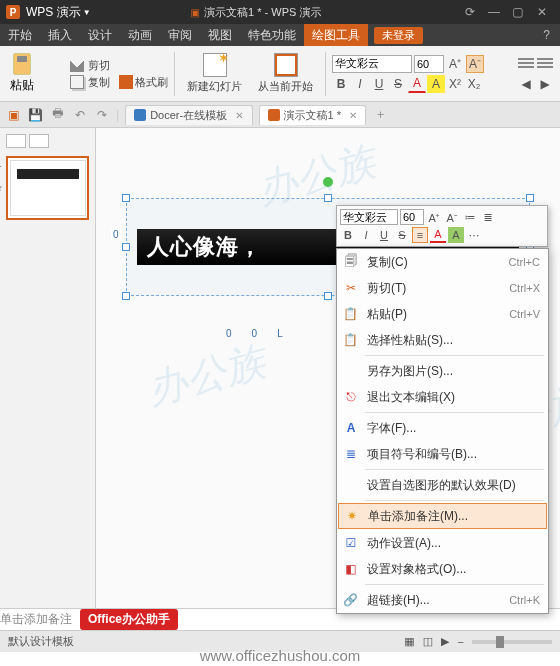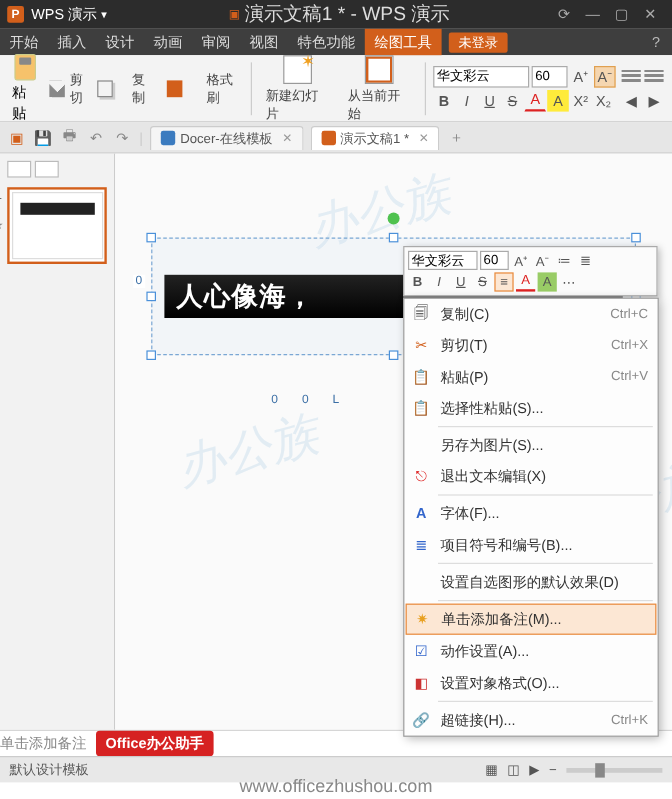--- a/index.html
+++ b/index.html
@@ -4,37 +4,37 @@
 <style>
 * { margin: 0; padding: 0; box-sizing: border-box; font-family: "Microsoft YaHei", Arial, sans-serif; }
 body { width: 560px; height: 666px; background: #fff; overflow: hidden; font-size: 12px; position: relative; }
 
 
 .titlebar { height: 24px; background: #2c2c2c; display: flex; align-items: center; color: #fff; padding: 0 6px; }
 .titlebar .logo { width: 14px; height: 14px; background: #d25f1b; display: inline-flex; align-items: center; justify-content: center; font-size: 10px; font-weight: bold; border-radius: 2px; }
 .titlebar .app-name { margin-left: 6px; font-size: 12px; }
 .titlebar .drop { margin-left: 2px; font-size: 8px; }
 .titlebar .doc-ico { margin-left: 100px; color: #d25f1b; font-size: 10px; }
-.titlebar .doc-title { margin-left: 4px; font-size: 16px; color: #ddd; }
+.titlebar .doc-title { margin-left: 4px; font-size: 11px; color: #ddd; }
 .titlebar .spacer { flex: 1; }
 .titlebar .win-btn { width: 24px; text-align: center; color: #aaa; font-size: 12px; }
 
 
 .menubar { height: 22px; background: #3e3e3e; display: flex; align-items: center; color: #ddd; font-size: 12px; }
 .menubar .mi { padding: 0 8px; line-height: 22px; }
 .menubar .mi.active { background: #d25f1b; color: #fff; }
 .menubar .login { background: #d25f1b; color: #fff; padding: 1px 8px; margin-left: 6px; font-size: 11px; border-radius: 2px; }
 .menubar .help { margin-left: auto; padding: 0 10px; color:#bbb; }
 
 
 .ribbon { height: 56px; background: #f3f3f3; border-bottom: 1px solid #ccc; display: flex; align-items: center; padding: 4px 6px; gap: 4px; }
 .ribbon .paste-btn { display:flex; flex-direction:column; align-items:center; gap:2px; padding:2px 4px;}
 .ribbon .paste-btn .ico { width:18px; height:22px; background:#f6c26b; border:1px solid #cc8; border-radius:2px; position:relative;}
 .ribbon .paste-btn .ico::after{content:"";position:absolute;top:2px;left:3px;width:10px;height:6px;background:#888;border-radius:1px;}
-.ribbon .col { display:flex; flex-direction:row; gap:2px; font-size:11px; color:#444;}
+.ribbon .col { display:flex; flex-direction:column; gap:2px; font-size:11px; color:#444;margin-left:28px;}
 .ribbon .col .row { display:flex; align-items:center; gap:4px;}
 .ribbon .col .row .ic { width:14px;height:14px;display:inline-block;}
 .ic-cut{background:linear-gradient(45deg,#888 40%,transparent 40%),linear-gradient(-45deg,#888 40%,transparent 40%);}
 .ic-copy{border:1px solid #888; box-shadow:2px 2px 0 #ccc;}
 .ic-brush{background:#d25f1b;width:4px;height:12px;margin-left:5px;}
 .divider{width:1px;height:44px;background:#ccc;margin:0 2px;}
 .big-btn{display:flex;flex-direction:column;align-items:center;font-size:11px;color:#444;padding:2px 6px;gap:2px;}
 .big-btn .ic{width:24px;height:24px;}
 .ic-slide1{background:#fff;border:1px solid #999;box-shadow:inset 0 0 0 2px #d25f1b;}
 .ic-slide2{background:#fff;border:1px solid #999;position:relative;}
@@ -147,25 +147,25 @@
   <div class="paste-btn">
     <span class="ico"></span>
     <span>粘贴</span>
   </div>
   <div class="col">
     <div class="row">
         <span class="ic ic-cut"></span>
         <span>剪切</span>
       </div>
     <div class="row">
-      <span style="display:flex;gap:16px;align-items:center;">
+      <span style="display:flex;gap:4px;align-items:center;">
           <span class="ic ic-copy"></span>
           <span>复制</span>
         </span>
-      <span style="display:flex;gap:20px;align-items:center;">
+      <span style="display:flex;gap:2px;align-items:center;">
           <span class="ic ic-brush"></span>
           <span>格式刷</span>
         </span>
     </div>
   </div>
   <div class="divider"></div>
   <div class="big-btn">
       <span class="ic ic-slide2"></span>
       <span>新建幻灯片</span>
     </div>

